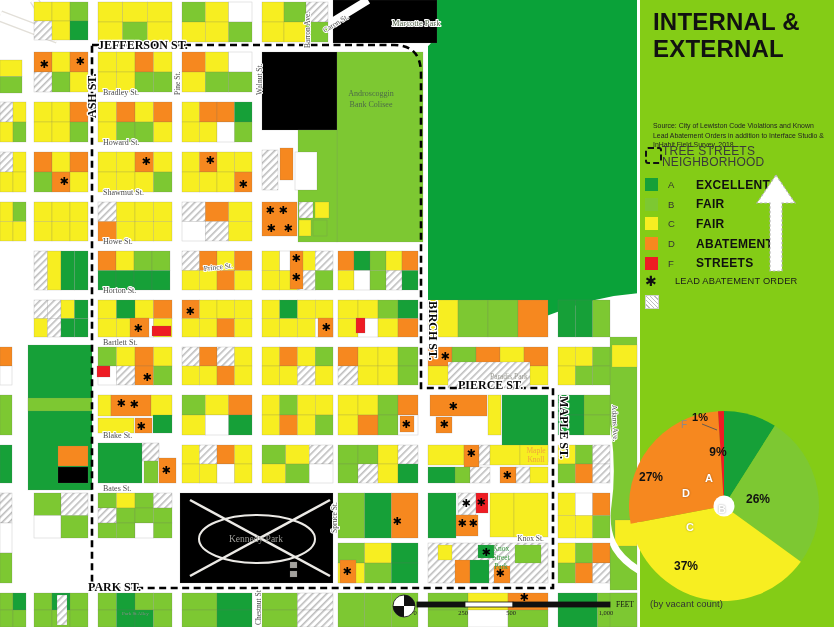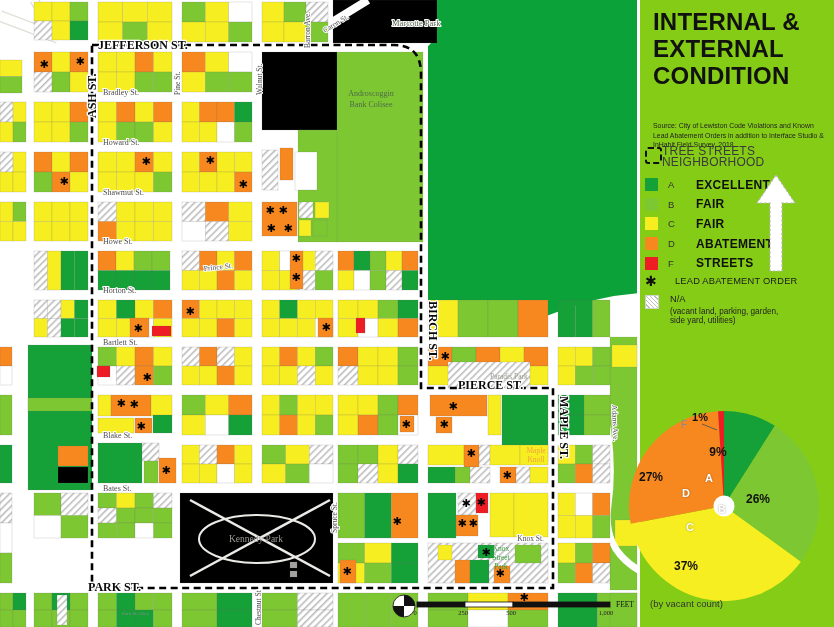--- a/index.html
+++ b/index.html
@@ -606,21 +606,20 @@
         <circle cx="404" cy="606" r="11" fill="#fff" stroke="#333" stroke-width="1"></circle>
         <path d="M404,606 L404,595 A11,11 0 0 1 415,606 Z" fill="#111"></path>
         <path d="M404,606 L404,617 A11,11 0 0 1 393,606 Z" fill="#111"></path>
       </g>
     </svg>
 
   <div class="panel">
     <div class="title">
       <div>INTERNAL &amp;</div>
       <div>EXTERNAL</div>
-      <div>CONDITION</div>
     </div>
     <div class="source">Source: City of Lewiston Code Violations and Known Lead Abatement Orders in addition to Interface Studio &amp; InHabit Field Survey, 2018</div>
 
     <div class="tree-row">
       <div class="tree-box"></div>
       <div class="tree-txt">
         <div>TREE STREETS</div>
         <div>NEIGHBORHOOD</div>
       </div>
     </div>
@@ -653,27 +652,20 @@
         </div>
       </div>
 
     <div class="lead-row">
       <div class="lead-star">✱</div>
       <div class="lead-label">LEAD ABATEMENT ORDER</div>
     </div>
 
     <div class="na-row">
       <div class="na-sq"></div>
-      <div class="na-txt">
-        <div>N/A</div>
-        <div class="na-note">
-          <div>(vacant land, parking, garden,</div>
-          <div>side yard, utilities)</div>
-        </div>
-      </div>
     </div>
 
     <svg id="north-svg" width="44" height="106" viewBox="0 0 44 106">
       <polygon points="21,2 40,30 27,30 27,98 15,98 15,30 2,30" fill="#ffffff" stroke="#b5b5b5" stroke-width="1.2" stroke-dasharray="2.5,2"></polygon>
     </svg>
   </div>
 
   <svg id="pie-svg" width="206" height="206" viewBox="0 0 206 206">
       <path d="M102,102 L102,7 A95,95 0 0 1 152.90354552300468,21.78884707730856 Z" fill="#16a038"></path>
       <path d="M102,102 L152.90354552300468,21.78884707730856 A95,95 0 0 1 178.85661446562,157.83959896778492 Z" fill="#7dc832"></path>

